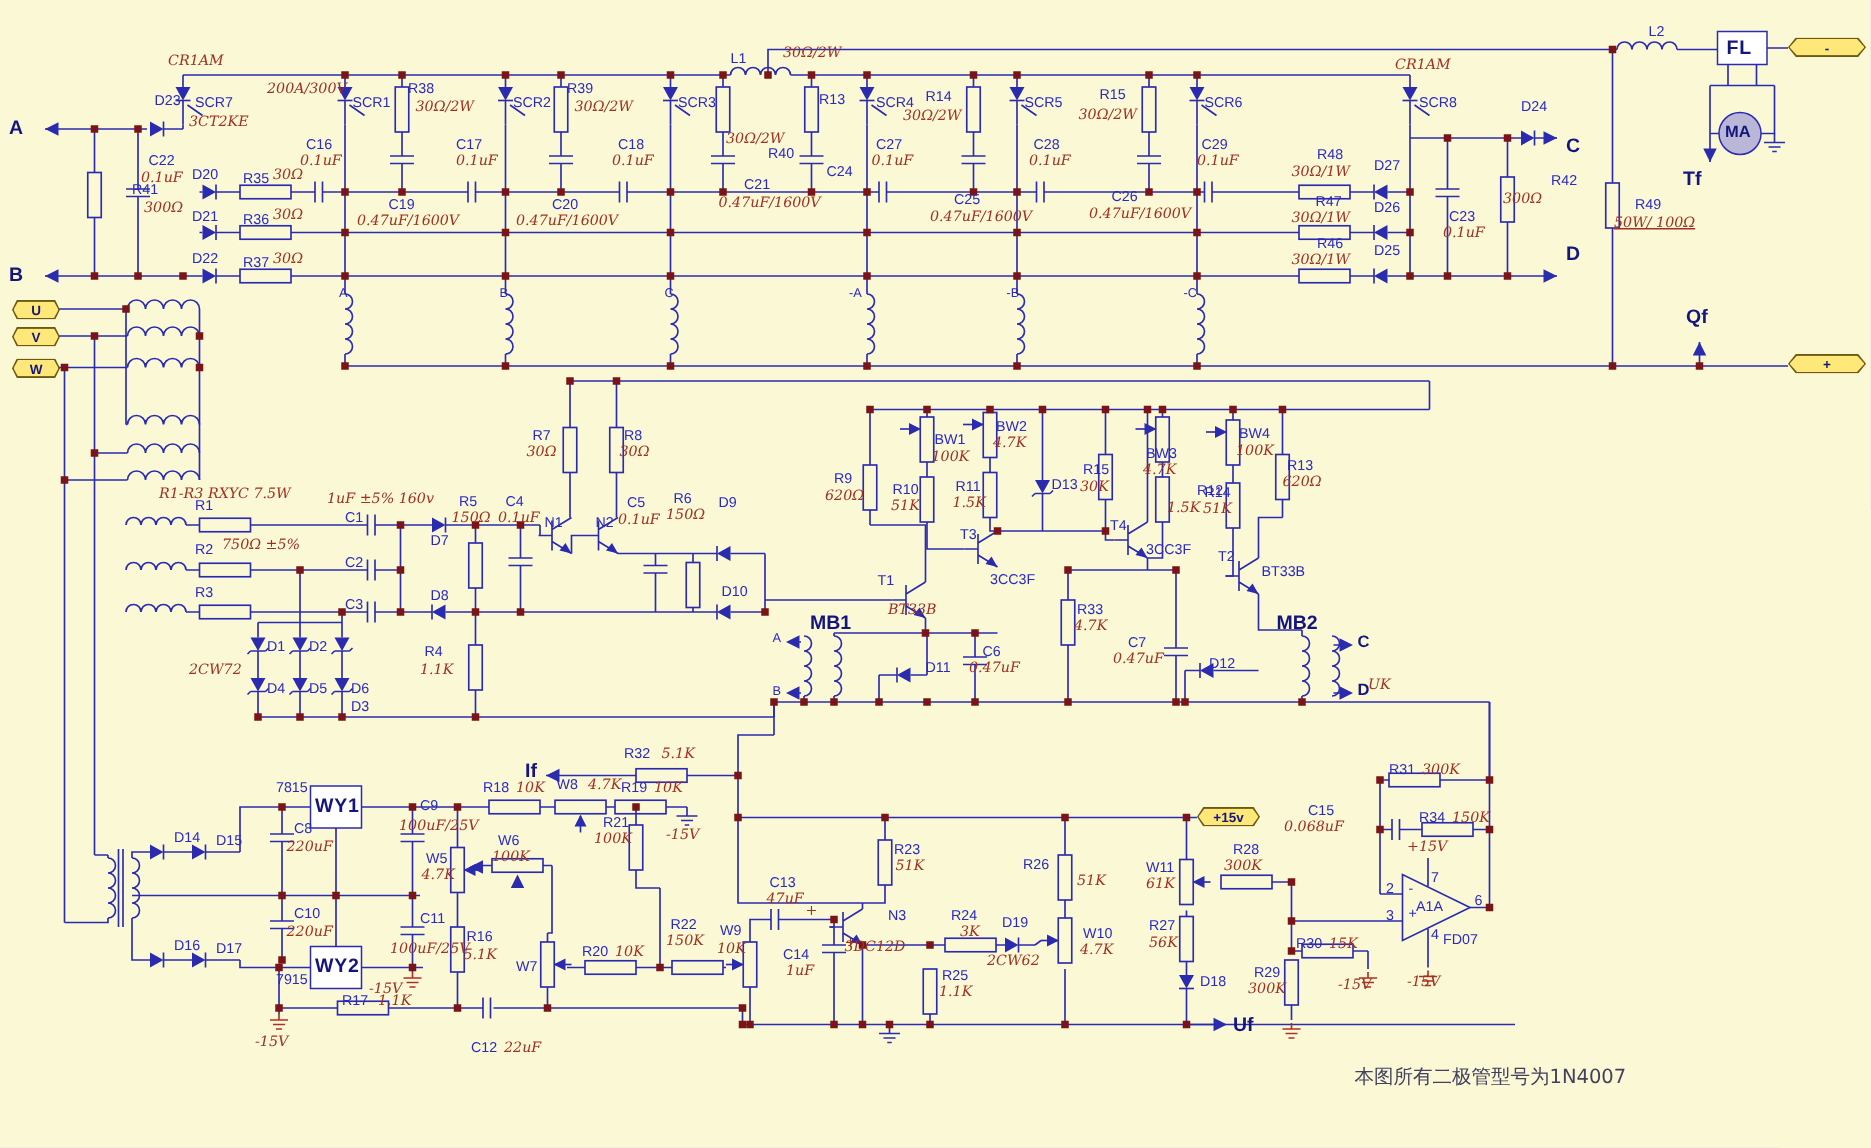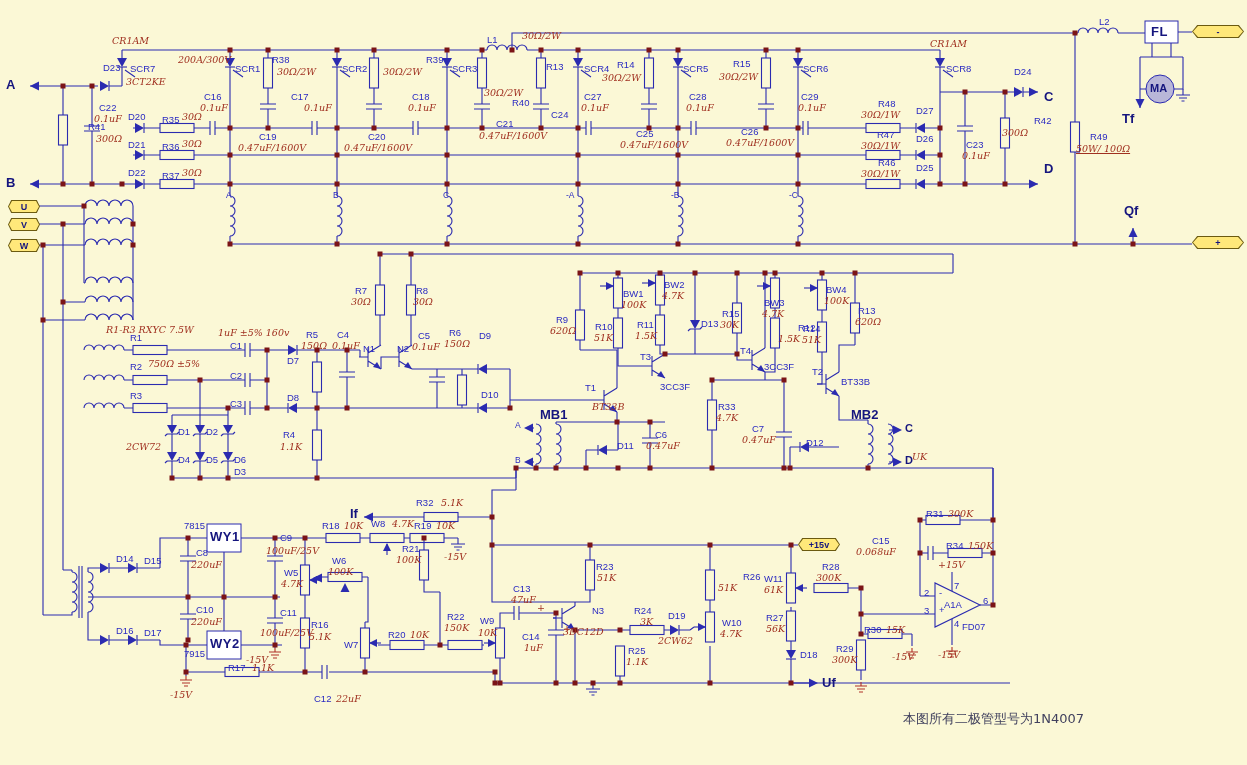--- a/index.html
+++ b/index.html
@@ -518,23 +518,23 @@
     <div class="lab big" style="left: 6px; top: 176px;">B</div>
     <div class="lab val" style="left: 178px; top: 55px;">200A/300V</div>
     <div class="lab des" style="left: 235px; top: 64px;">SCR1</div>
     <div class="lab des" style="left: 204px; top: 92px;">C16</div>
     <div class="lab val" style="left: 200px; top: 103px;">0.1uF</div>
     <div class="lab des" style="left: 272px; top: 55px;">R38</div>
     <div class="lab val" style="left: 277px; top: 67px;">30Ω/2W</div>
     <div class="lab des" style="left: 259px; top: 132px;">C19</div>
     <div class="lab val" style="left: 238px; top: 143px;">0.47uF/1600V</div>
     <div class="lab des" style="left: 342px; top: 64px;">SCR2</div>
-    <div class="lab des" style="left: 291px; top: 92px; text-align: center;">C17</div>
+    <div class="lab des" style="left: 304px; top: 92px; text-align: center;">C17</div>
     <div class="lab val" style="left: 304px; top: 103px;">0.1uF</div>
-    <div class="lab des" style="left: 378px; top: 55px; padding-left: 48px;">R39</div>
+    <div class="lab des" style="left: 378px; top: 55px;">R39</div>
     <div class="lab val" style="left: 383px; top: 67px;">30Ω/2W</div>
     <div class="lab des" style="left: 368px; top: 132px;">C20</div>
     <div class="lab val" style="left: 344px; top: 143px;">0.47uF/1600V</div>
     <div class="lab des" style="left: 452px; top: 64px;">SCR3</div>
     <div class="lab des" style="left: 412px; top: 92px;">C18</div>
     <div class="lab val" style="left: 408px; top: 103px;">0.1uF</div>
     <div class="lab des" style="left: 487px; top: 35px;">L1</div>
     <div class="lab val" style="left: 522px; top: 31px;">30Ω/2W</div>
     <div class="lab des" style="left: 512px; top: 74px; margin-top: 24px;">R40</div>
     <div class="lab val" style="left: 484px; top: 88px;">30Ω/2W</div>
@@ -726,21 +726,21 @@
     <div class="lab des" style="left: 596px; top: 562px;">R23</div>
     <div class="lab val" style="left: 597px; top: 573px;">51K</div>
     <div class="lab des" style="left: 634px; top: 606px;">R24</div>
     <div class="lab val" style="left: 640px; top: 617px;">3K</div>
     <div class="lab des" style="left: 628px; top: 646px;">R25</div>
     <div class="lab val" style="left: 626px; top: 657px;">1.1K</div>
     <div class="lab des" style="left: 668px; top: 611px;">D19</div>
     <div class="lab val" style="left: 658px; top: 636px;">2CW62</div>
     <div class="lab des" style="left: 722px; top: 618px;">W10</div>
     <div class="lab val" style="left: 720px; top: 629px;">4.7K</div>
-    <div class="lab des" style="left: 743px; top: 572px;">R26</div>
+    <div class="lab des" style="left: 682px; top: 572px;">R26</div>
     <div class="lab val" style="left: 718px; top: 583px;">51K</div>
     <div class="lab des" style="left: 764px; top: 574px;">W11</div>
     <div class="lab val" style="left: 764px; top: 585px;">61K</div>
     <div class="lab des" style="left: 766px; top: 613px;">R27</div>
     <div class="lab val" style="left: 766px; top: 624px;">56K</div>
     <div class="lab des" style="left: 800px; top: 650px;">D18</div>
     <div class="lab big" style="left: 822px; top: 676px;">Uf</div>
     <div class="lab des" style="left: 822px; top: 562px;">R28</div>
     <div class="lab val" style="left: 816px; top: 573px;">300K</div>
     <div class="lab des" style="left: 836px; top: 644px;">R29</div>

